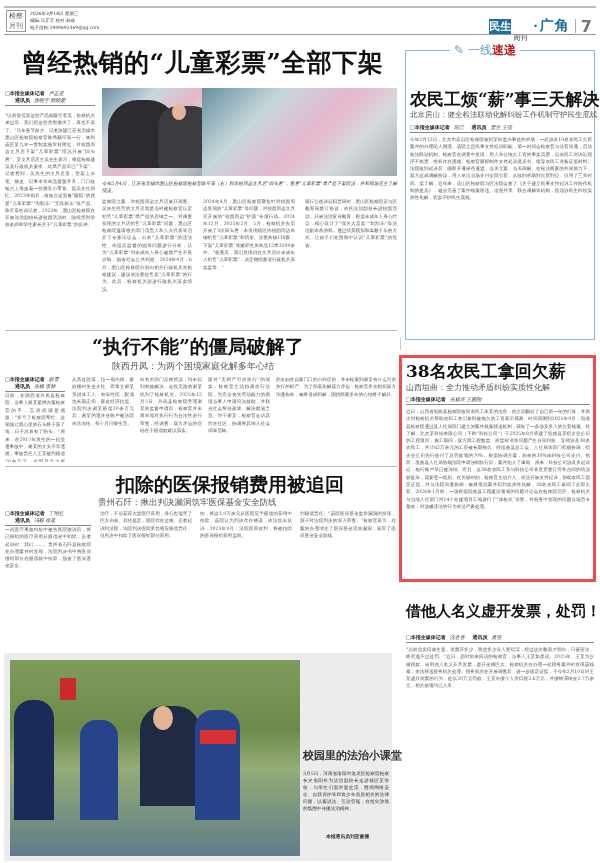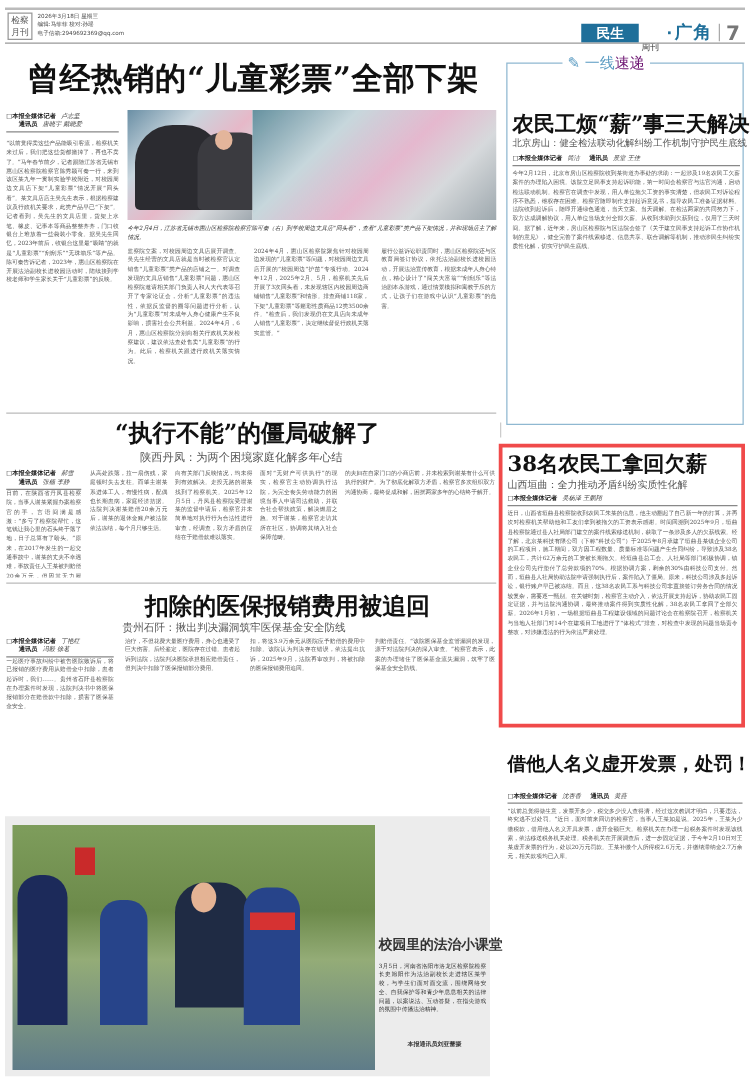--- a/index.html
+++ b/index.html
@@ -6,21 +6,21 @@
   html, body { width: 600px; height: 863px; background: #fff; overflow: hidden; }
   body { font-family: "DejaVu Serif", serif; color: #222; position: relative; }
 
   
   .masthead { position: absolute; left: 0; top: 0; width: 600px; height: 38px; }
   .mast-topline { position: absolute; left: 4px; right: 4px; top: 6px; height: 2px; background: #bbb; }
   .mast-botline { position: absolute; left: 4px; right: 4px; top: 34px; height: 1px; background: #999; }
   .logo { position: absolute; left: 6px; top: 10px; width: 20px; height: 22px; font-size: 7px; line-height: 10px; color: #555; border: 1px solid #999; text-align: center; }
   .mast-info { position: absolute; left: 30px; top: 10px; font-family: "DejaVu Sans", sans-serif; font-size: 4.5px; line-height: 7px; color: #444; }
   .section-tag { position: absolute; right: 8px; top: 9px; display: flex; align-items: center; gap: 2px; font-family: "DejaVu Sans", sans-serif; }
-  .sec-blue { background: #1f6f9a; color: #fff; font-size: 11px; font-weight: bold; padding: 1px 12px; line-height: 13px; }
+  .sec-blue { background: #1f6f9a; color: #fff; font-size: 11px; font-weight: bold; padding: 1px 0; line-height: 13px; }
   .sec-weekly { font-size: 7px; color: #333; margin-right: 4px; margin-top: 24px; }
   .sec-dot { color: #1f6f9a; font-size: 12px; font-weight: bold; }
   .sec-name { color: #1f6f9a; font-size: 14px; font-weight: bold; letter-spacing: 1px; }
   .sec-bar { width: 1px; height: 14px; background: #aaa; margin: 0 3px; }
   .sec-page { color: #777; font-size: 16px; font-weight: bold; }
 
   
   .headline { position: absolute; font-weight: bold; color: #111; white-space: nowrap; }
   .subhead { position: absolute; color: #555; white-space: nowrap; font-family: "DejaVu Sans", sans-serif; }
   .byline { position: absolute; font-family: "DejaVu Sans", sans-serif; font-size: 5px; line-height: 7px; color: #222; font-weight: bold; border-bottom: 1px solid #888; padding-bottom: 1px; }
@@ -41,21 +41,21 @@
   .photo-school .manface { position:absolute; left:143px; top:46px; width:20px; height:24px; background:#e4b394; border-radius:50%; }
   .photo-school .kid1 { position:absolute; left:4px; top:40px; width:40px; height:120px; background:#1c2a5a; border-radius:18px 18px 0 0; }
   .photo-school .kid2 { position:absolute; left:70px; top:60px; width:38px; height:100px; background:#27448a; border-radius:16px 16px 0 0; }
   .photo-school .kid3 { position:absolute; left:185px; top:50px; width:45px; height:110px; background:#27448a; border-radius:18px 18px 0 0; }
   .photo-school .scarf { position:absolute; left:190px; top:70px; width:36px; height:14px; background:#d63232; }
   .caption { position: absolute; font-size: 4.6px; line-height: 7px; color: #333; text-align: justify; }
 
   
   .express-frame { position: absolute; left: 405px; top: 50px; width: 190px; height: 290px; border: 1px solid #8fb8d1; }
   .express-title { position: absolute; left: 450px; top: 42px; background: #fff; padding: 0 4px; font-family: "DejaVu Sans", sans-serif; font-size: 12px; color: #5a9bc2; white-space: nowrap; }
-  .express-title .bold { color: #701a75; font-weight: normal; text-align: right; }
+  .express-title .bold { color: #b91c1c; font-weight: bold; text-align: right; }
   .highlight-box { position: absolute; left: 399px; top: 355px; width: 197px; height: 227px; border: 3px solid #f04a4a; }
   .bottom-photo-frame { position: absolute; left: 4px; top: 653px; width: 388px; height: 208px; background: #ececec; }
 </style>
 </head>
 <body>
 
 <div class="masthead">
   <div class="mast-topline"></div>
   <div class="logo">检察月刊</div>
   <div class="mast-info">

